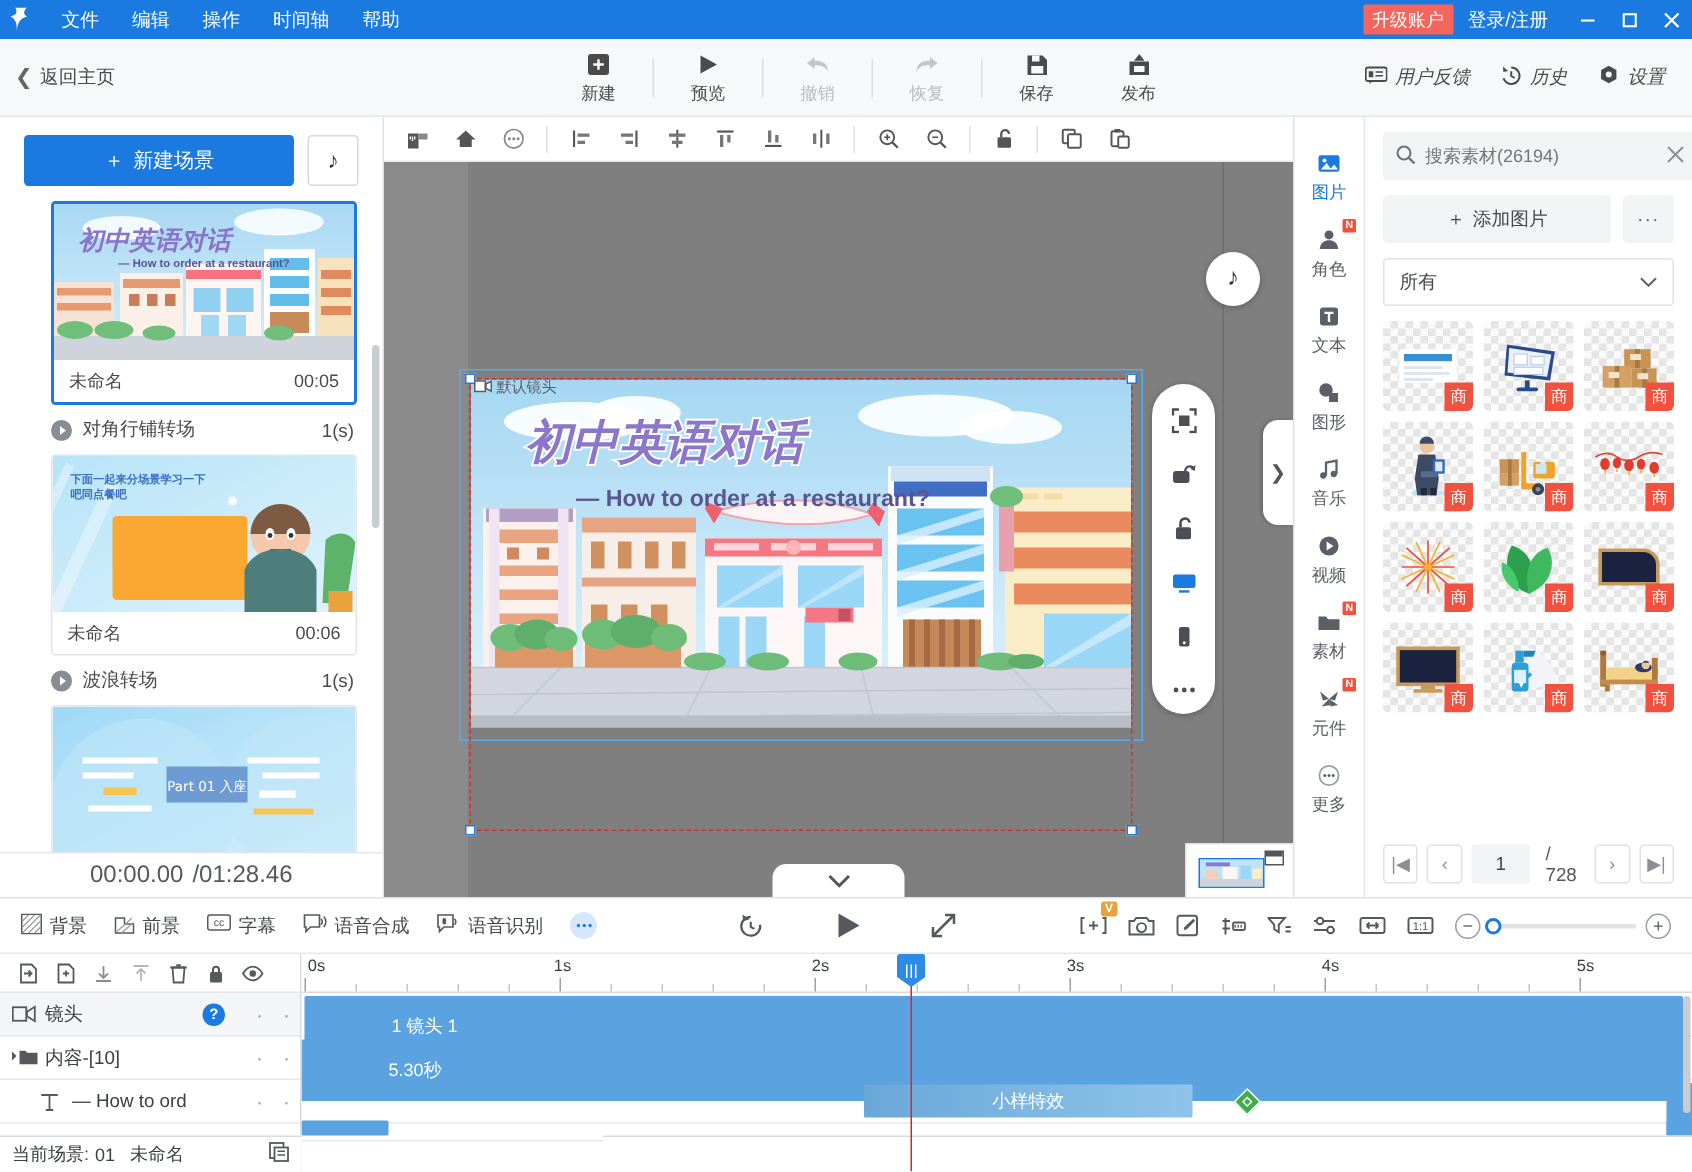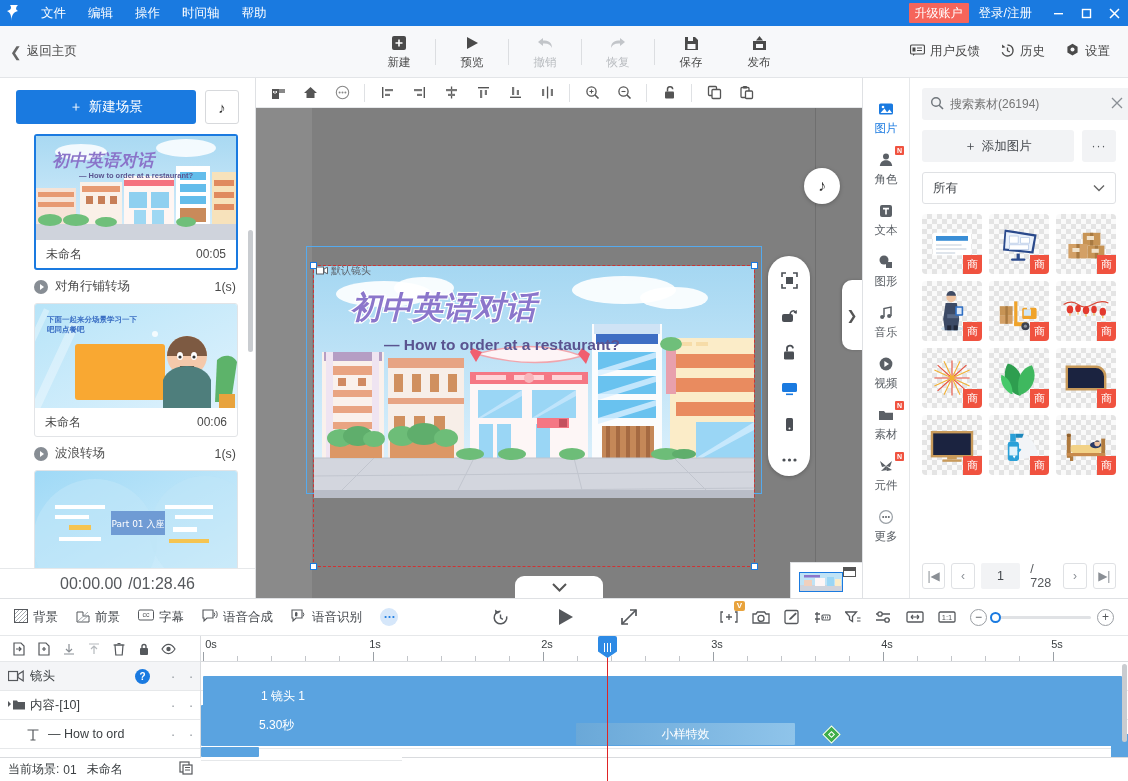--- a/index.html
+++ b/index.html
@@ -41,21 +41,21 @@
   .back-home .chev { font-size:14px; color:#666; }
   .tb-center { position:absolute; left:365px; display:flex; align-items:center; height:52px;}
   .tb-btn {
     width:68px; height:52px; display:flex; flex-direction:column; align-items:center;
     justify-content:center; gap:2px; color:#4a4a4a; font-size:11.5px;
   }
   .tb-btn.dim { color:#b9bcc0; }
   .tb-ico { height:20px; display:flex; align-items:center; justify-content:center; }
   .tb-sep { width:1px; height:26px; background:#dcdee1; margin:0 2px;}
   .tb-right { margin-left:auto; display:flex; align-items:center; gap:0; padding-right:8px;}
-  .tb-rbtn { display:flex; align-items:center; gap:5px; padding:6px 10px; color:#4a4a4a; font-size:12.5px;}
+  .tb-rbtn { display:flex; align-items:center; gap:5px; padding:6px 10px; color:#4a4a4a; font-size:12.5px;font-style:italic;}
 
   
   .middle { flex:1 1 auto; display:flex; min-height:0; }
 
   
   .scenes {
     width:256px; flex:0 0 256px; background:#fff; border-right:1px solid #dfe1e4;
     display:flex; flex-direction:column; position:relative;
   }
   .scene-top { padding:12px 16px 10px 16px; display:flex; gap:9px; }
@@ -95,21 +95,21 @@
   .ct-sep { width:1px; height:18px; background:#dfe1e4; margin:0 6px;}
   .stage { flex:1; background:#7f7f7f; position:relative; overflow:hidden; }
   .stage-col-l { position:absolute; left:0; top:0; bottom:0; width:56px; background:#8a8a8a;}
   .stage-col-r { position:absolute; right:46px; top:0; bottom:0; width:1px; background:#6f6f6f;}
   .music-float {
     position:absolute; right:22px; top:60px; width:36px; height:36px; border-radius:50%;
     background:#fff; display:flex; align-items:center; justify-content:center; font-size:16px; color:#333;
     box-shadow:0 1px 4px rgba(0,0,0,.25);
   }
   .slide {
-    position:absolute; left:58px; top:158px; width:440px; height:300px;
+    position:absolute; left:58px; top:145px; width:440px; height:300px;
     outline:1px dashed #cf3333;
   }
   .slide-label { position:absolute; left:2px; top:-2px; display:flex; align-items:center; gap:3px; color:#5a5f66; font-size:10px; z-index:5;}
   .handle { position:absolute; width:7px; height:7px; background:#fff; border:1px solid #1a7ae0; }
   .sel-box { position:absolute; left:50px; top:138px; width:456px; height:248px; border:1px solid #55aaee;}
   .side-tools {
     position:absolute; right:52px; top:148px; width:42px; height:220px; background:#fff;
     border-radius:21px; display:flex; flex-direction:column; align-items:center;
     padding-top:14px; gap:16px; box-shadow:0 1px 4px rgba(0,0,0,.25);
   }
@@ -216,21 +216,21 @@
     display:flex; align-items:center; padding:0 8px; font-size:12px; color:#3c4043; background:#fff; z-index:4;
   }
   .tl-right { flex:1; position:relative; overflow:hidden; }
   .ruler { height:26px; border-bottom:1px solid #d9dbde; position:relative; background:#fff;}
   .tick { position:absolute; bottom:0; width:1px; background:#c3c6ca; }
   .tick.major { height:9px; background:#9aa0a6;}
   .tick.minor { height:5px; }
   .tick-label { position:absolute; top:2px; font-size:11px; color:#3c4043; transform:translateX(-50%);}
   .track-row { height:29px; border-bottom:1px solid #e6e8ea; position:relative; }
   .clip {
-    position:absolute; top:14px; height:41px; background:#5aa3e0; border-radius:1px; color:#fff;
+    position:absolute; top:2px; height:41px; background:#5aa3e0; border-radius:1px; color:#fff;
     font-size:12px; display:flex; align-items:center; padding-left:58px;
   }
   .clip.fx {
     background:linear-gradient(to right,#6aa8d8,#8fc4ea); top:3px; height:22px; justify-content:center; padding-left:0;
   }
   .playhead { position:absolute; top:0; bottom:0; width:1px; background:#e02424; z-index:6;}
   .playhead-cap {
     position:absolute; top:0; left:-9px; width:19px; height:22px; background:#2d8ae5;
     border-radius:2px 2px 0 0; clip-path:polygon(0 0,100% 0,100% 70%,50% 100%,0 70%);
     display:flex; align-items:center; justify-content:center; gap:1.5px;

